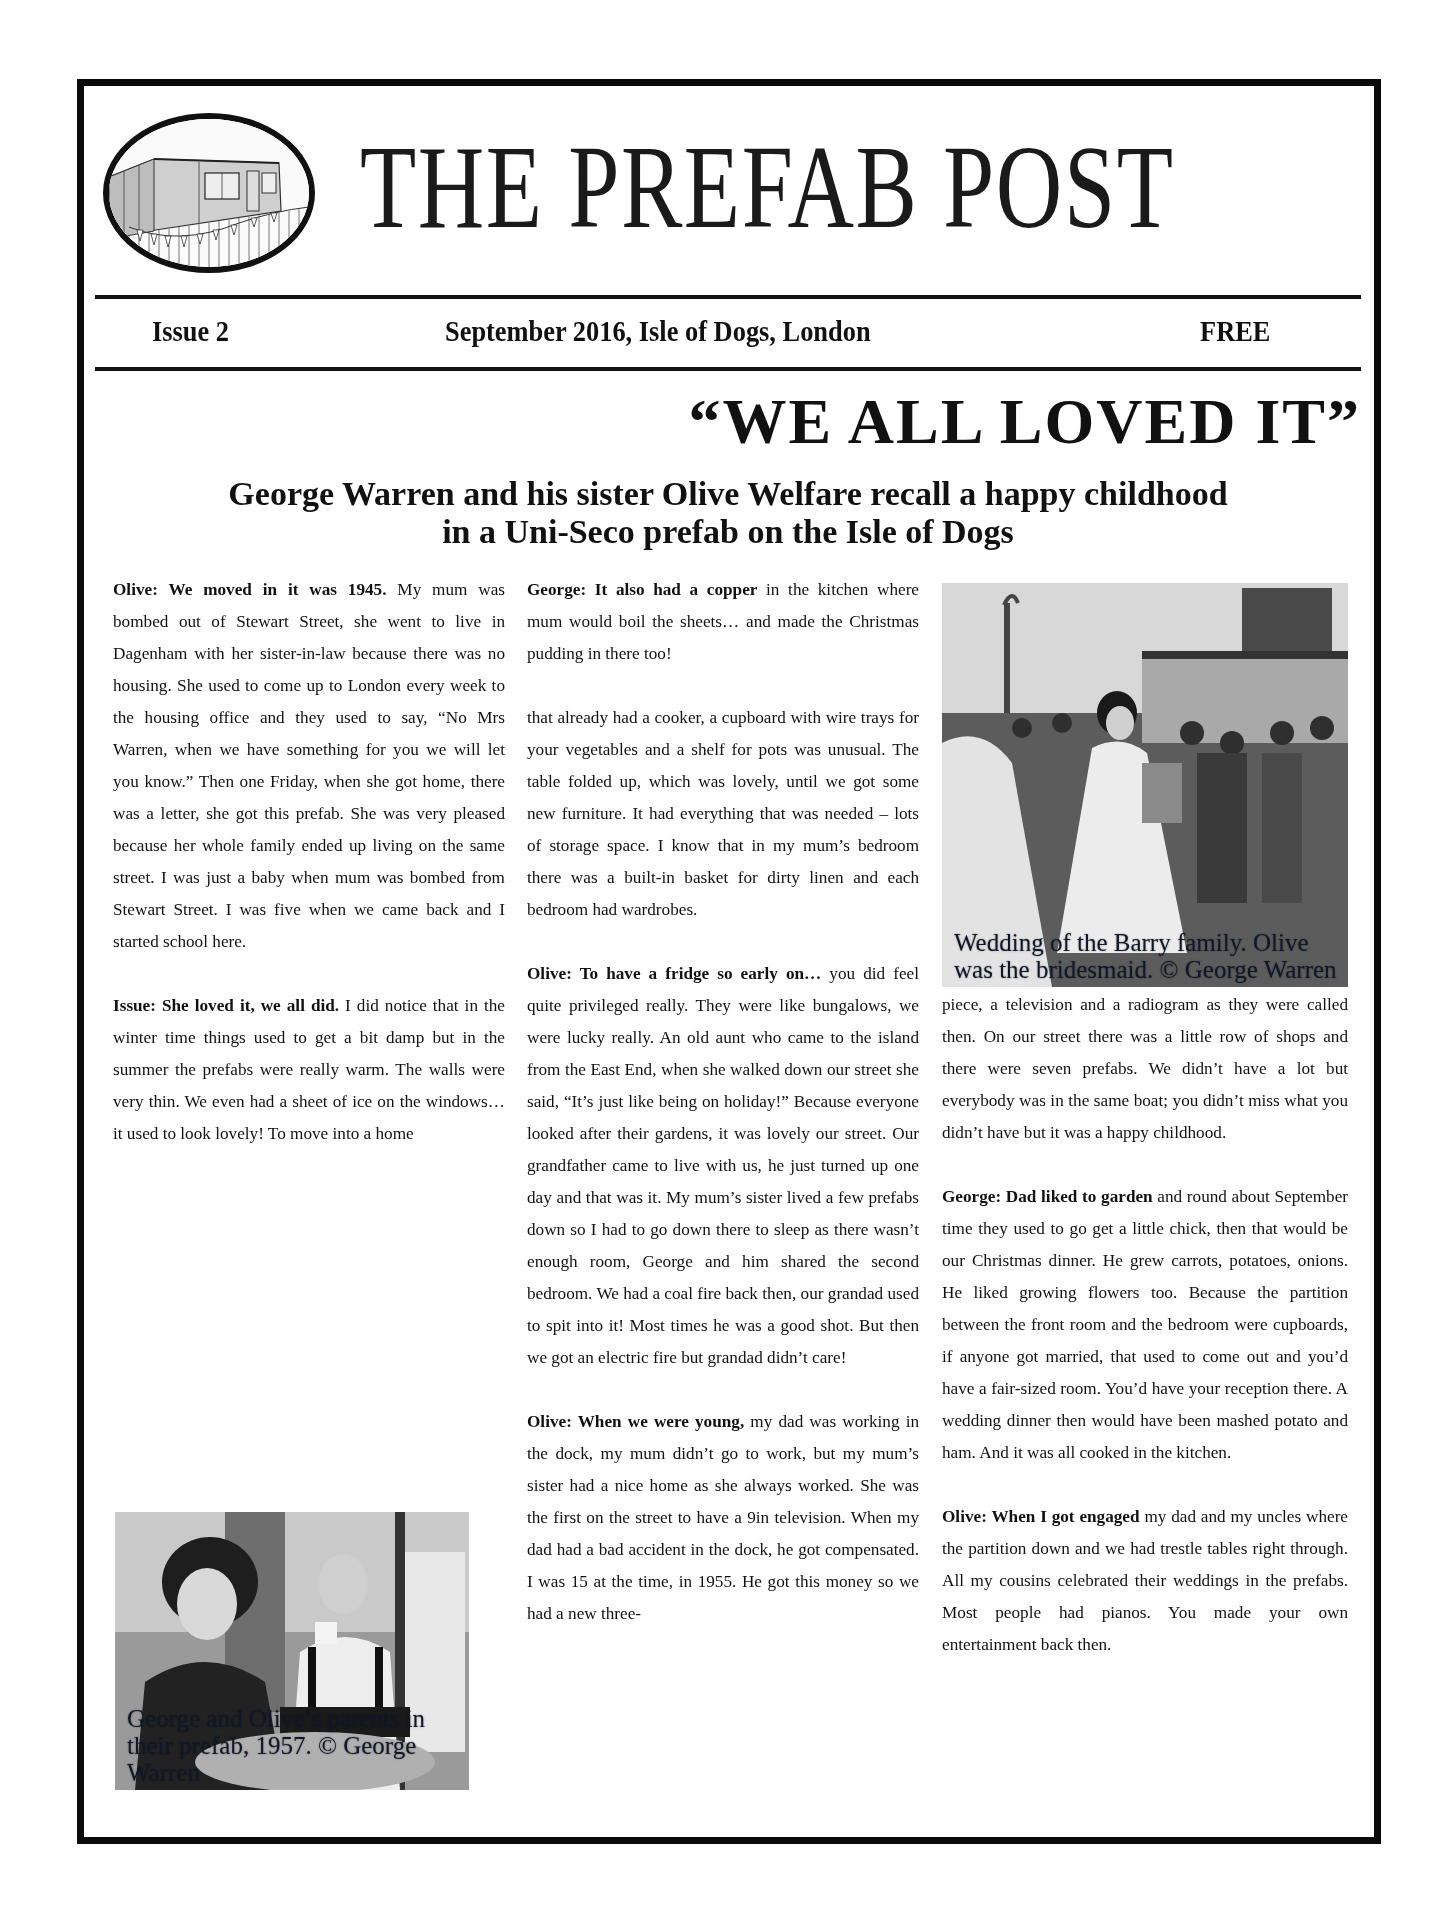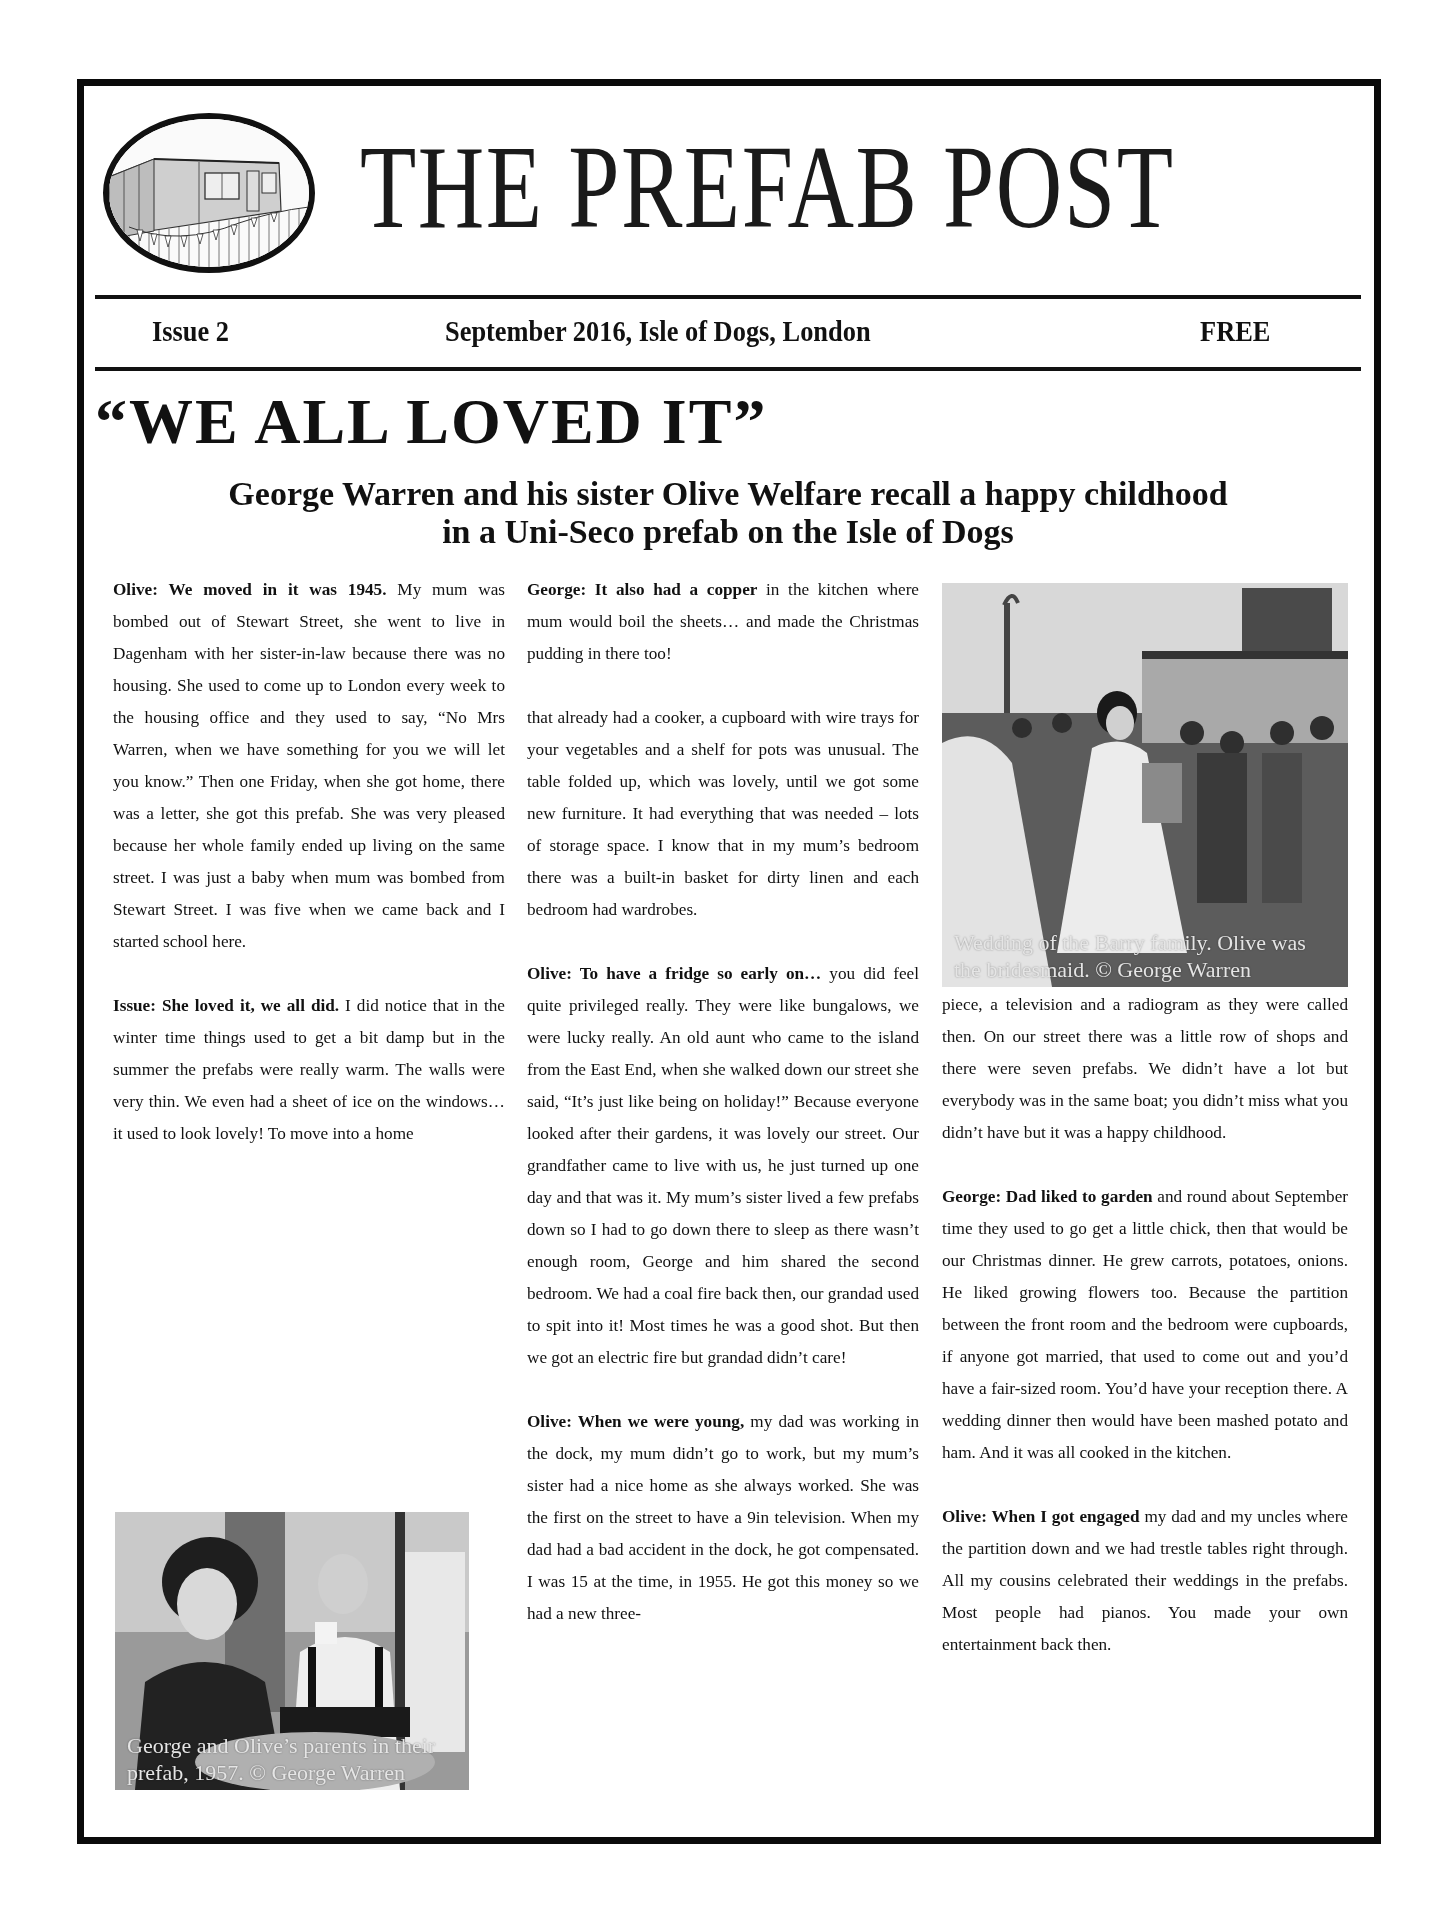--- a/index.html
+++ b/index.html
@@ -3,27 +3,27 @@
 <meta charset="utf-8">
 <style>
   html, body { margin:0; padding:0; background:#ffffff; }
   body { width:1456px; height:1915px; position:relative; overflow:hidden; font-family:"Liberation Serif", "DejaVu Serif", serif; color:#111; }
   .frame { position:absolute; left:77px; top:79px; width:1290px; height:1751px; border:7px solid #0a0a0a; box-sizing:content-box; }
   .abs { position:absolute; }
   .logo { left:103px; top:113px; width:212px; height:160px; border:6px solid #111; border-radius:50%; overflow:hidden; background:#fff; box-sizing:border-box; }
   .masthead { left:360px; top:128px; width:1000px; height:120px; font-family:"Liberation Serif", serif; font-size:118px; letter-spacing:2px; transform:scaleX(0.78); transform-origin:left top; white-space:nowrap; color:#1a1a1a; font-weight:normal; line-height:120px; }
   .rule { left:95px; width:1266px; height:4px; background:#111; }
   .meta { top:306px; height:50px; font-family:"Liberation Serif", serif; font-weight:bold; font-size:30px; line-height:50px; white-space:nowrap; transform:scaleX(0.88); transform-origin:left center; }
-  .headline { left:95px; width:1266px; top:382px; text-align:left; font-family:"Liberation Serif", serif; font-weight:bold; font-size:64px; line-height:80px; letter-spacing:2px; }
+  .headline { left:95px; width:1266px; top:382px; text-align:right; font-family:"Liberation Serif", serif; font-weight:bold; font-size:64px; line-height:80px; letter-spacing:2px; }
   .deck { left:95px; width:1266px; text-align:center; font-family:"Liberation Serif", serif; font-weight:bold; font-size:34px; line-height:36px; }
   .col { width:392px; font-size:17.2px; line-height:32px; text-align:justify; font-family:"Liberation Serif", serif; }
   .col p { margin:0 0 32px 0; }
   .col b { font-weight:bold; }
   .photo { overflow:hidden; background:#777; }
-  .caption { position:absolute; left:12px; right:10px; bottom:4px; color:#e5e5e5; font-size:22px; line-height:27px; font-family:"Liberation Serif", serif; text-shadow:0 0 2px rgba(0,0,0,0.4); }
+  .caption { position:absolute; left:12px; right:10px; bottom:4px; color:#0f172a; font-size:25px; line-height:27px; font-family:"Liberation Serif", serif; text-shadow:0 0 2px rgba(0,0,0,0.4); }
 </style>
 </head>
 <body>
 
 <div class="frame"></div>
 
 <div class="abs logo">
   <svg width="200" height="148" viewBox="0 0 200 148">
     <rect x="0" y="0" width="200" height="148" fill="#fafafa"></rect>
     <polygon points="0,58 45,40 170,44 172,92 40,112 0,118" fill="#cfcfcf" stroke="#333" stroke-width="1.2"></polygon>

